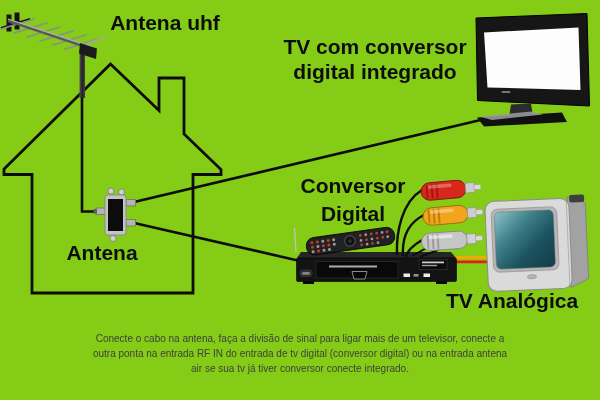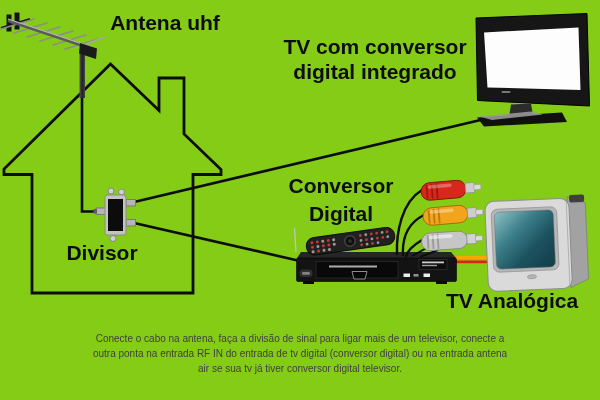--- a/index.html
+++ b/index.html
@@ -8,21 +8,21 @@
     font-family:"Liberation Sans","DejaVu Sans",sans-serif;
   }
   #art{position:absolute;left:0;top:0;}
   .lbl{
     position:absolute;text-align:center;color:#0d0d0d;font-weight:700;
     font-size:21px;line-height:25px;letter-spacing:0px;white-space:nowrap;
   }
   .lbl.two{white-space:normal;}
   #lbl-antena{left:65px;top:10px;width:200px;}
   #lbl-tvdigital{left:274px;top:34px;width:202px;line-height:25px;}
-  #lbl-conversor{left:241px;top:172px;width:200px;line-height:28px;}
+  #lbl-conversor{left:253px;top:172px;width:200px;line-height:28px;}
   #lbl-divisor{left:2px;top:240px;width:200px;}
   #lbl-tvanalog{left:412px;top:288px;width:200px;}
   #caption{
     position:absolute;left:10px;top:331px;width:580px;text-align:center;
     color:#3f3f3f;font-size:10px;line-height:15px;font-weight:400;
   }
 </style>
 </head>
 <body>
 
@@ -210,23 +210,23 @@
   <div class="lbl two" id="lbl-tvdigital">
     <div>TV com conversor</div>
     <div>digital integrado</div>
   </div>
 
   <div class="lbl two" id="lbl-conversor">
     <div>Conversor</div>
     <div>Digital</div>
   </div>
 
-  <div class="lbl" id="lbl-divisor">Divisor</div>
+  <div class="lbl" id="lbl-divisor">Antena</div>
 
   <div class="lbl" id="lbl-tvanalog">TV Analógica</div>
 
   <div id="caption">
     <div>Conecte o cabo na antena, faça a divisão de sinal para ligar mais de um televisor, conecte a</div>
     <div>outra ponta na entrada RF IN do entrada de tv digital (conversor digital) ou na entrada antena</div>
-    <div>air se sua tv já tiver conversor digital televisor.</div>
+    <div>air se sua tv já tiver conversor conecte integrado.</div>
   </div>
 
 </div>
 
 </body></html>

